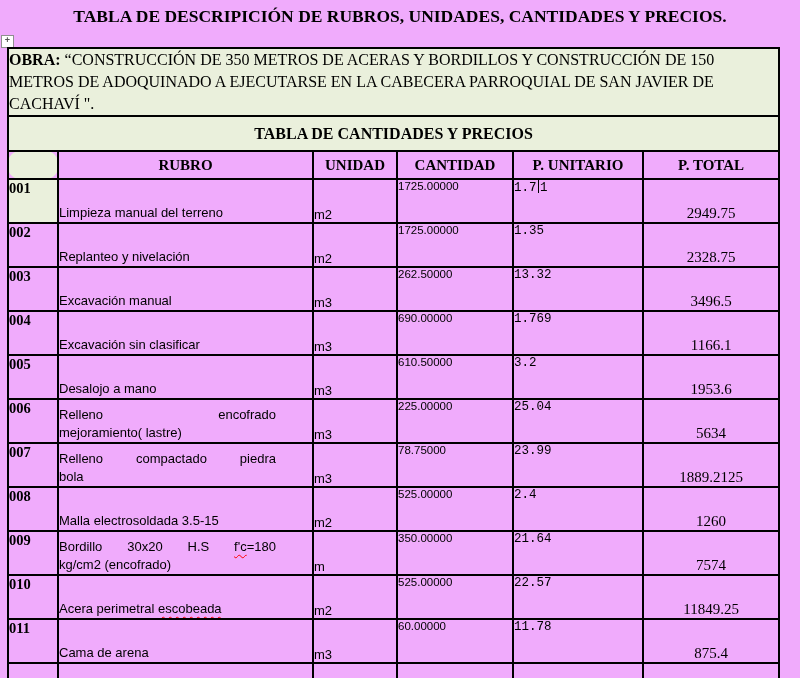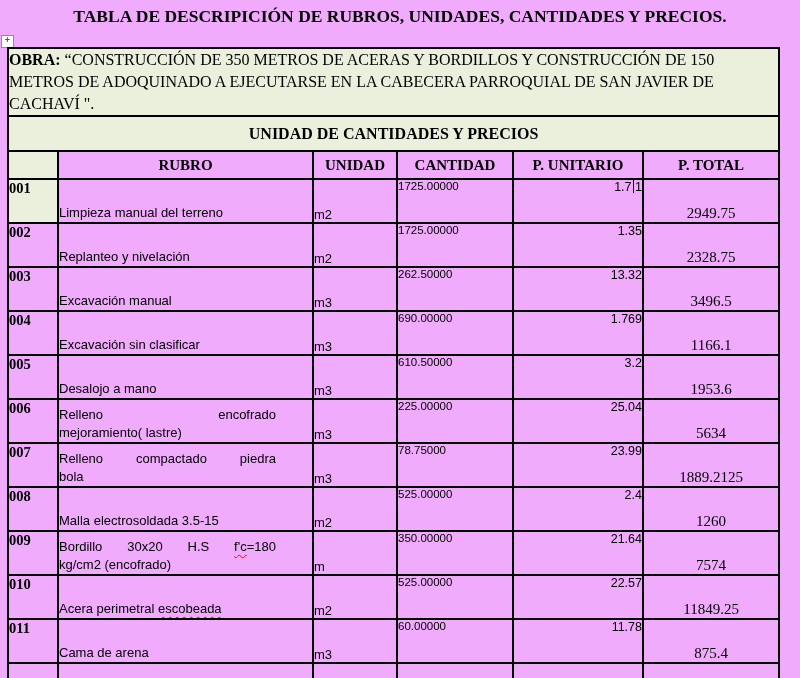--- a/index.html
+++ b/index.html
@@ -14,35 +14,35 @@
   .grid td,.grid th{border:2px solid #000;padding:0;overflow:hidden;}
   .shade{background:var(--shade,#eaf0dc);}
   tr.obra-row{height:64px;}
   .obra-cell{text-align:left;vertical-align:middle;font-size:16px;line-height:22px;
         white-space:pre-line;padding:2px 4px;}
   .obra-label{font-weight:bold;}
   tr.subtitle-row{height:35px;}
   .sub-cell{text-align:center;vertical-align:middle;font-weight:bold;font-size:16px;}
   tr.head-row{height:28px;}
   .head-row th{font-size:15px;font-weight:bold;text-align:center;vertical-align:middle;
-        font-family:"Liberation Serif",serif;}
+        font-family:"Liberation Serif",serif;border-radius:12px;}
   tbody.rows tr{height:44px;}
   tbody.rows tr.partial{height:40px;}
   .num-cell{font-weight:bold;font-size:14.5px;vertical-align:top;text-align:left;
         padding:1px 3px;font-family:"Liberation Serif",serif;}
   .rubro-cell{font-family:"Liberation Sans",sans-serif;font-size:13px;vertical-align:bottom;
         padding:2px 5px 5px 5px;}
   .rubro-line{line-height:18px;}
   .jl{text-align:justify;text-align-last:justify;margin-right:36px;}
   .unidad-cell{font-family:"Liberation Sans",sans-serif;font-size:13px;vertical-align:bottom;
         padding:2px 5px 5px 5px;}
   .cant-cell{font-family:"Liberation Sans",sans-serif;font-size:11.5px;vertical-align:top;
         text-align:left;padding:5px 4px 2px 8px;}
-  .punit-cell{font-family:Liberation Sans, sans-serif;font-size:12.5px;vertical-align:top;
-        text-align:right;padding:6px 2px 2px 2px;}
+  .punit-cell{font-family:Liberation Mono, monospace;font-size:12.5px;vertical-align:top;
+        text-align:left;padding:6px 2px 2px 2px;}
   .ptotal-cell{font-family:Liberation Serif, serif;font-size:15px;vertical-align:bottom;
         text-align:center;padding:2px 2px 5px 2px;}
   .mis{text-decoration-line:underline;text-decoration-style:wavy;
         text-decoration-color:var(--squiggle,#ff0000);text-decoration-thickness:1px;
         text-underline-offset:3px;}
   .caret{display:inline-block;width:1.5px;height:13px;background:var(--caret,#000);
         vertical-align:-2px;margin:0 1px;}
 </style>
 </head>
 <body>
@@ -62,21 +62,21 @@
         <col style="width:130px">
         <col style="width:136px">
     </colgroup>
     <tbody>
         <tr class="obra-row">
       <td colspan="6" class="obra-cell shade"><span class="obra-label">OBRA:</span> <span>“CONSTRUCCIÓN DE 350 METROS DE ACERAS Y BORDILLOS Y CONSTRUCCIÓN DE 150
 METROS DE ADOQUINADO A EJECUTARSE EN LA CABECERA PARROQUIAL DE SAN JAVIER DE
 CACHAVÍ ".</span></td>
     </tr>
     <tr class="subtitle-row">
-      <td colspan="6" class="sub-cell shade">UNIDAD DE CANTIDADES Y PRECIOS</td>
+      <td colspan="6" class="sub-cell shade">TABLA DE CANTIDADES Y PRECIOS</td>
     </tr>
     <tr class="head-row">
       <th class="shade"></th>
       <th>RUBRO</th>
       <th>UNIDAD</th>
       <th>CANTIDAD</th>
       <th>P. UNITARIO</th>
       <th>P. TOTAL</th>
     </tr>
     </tbody>

